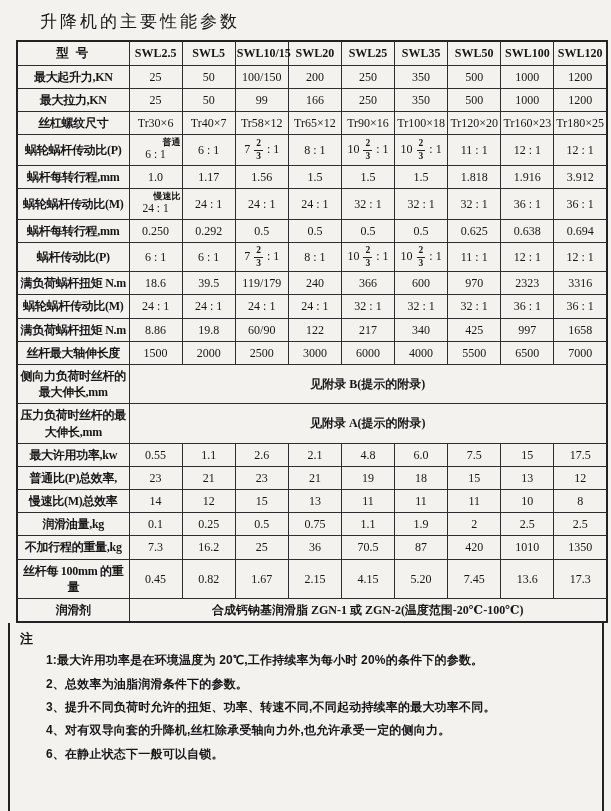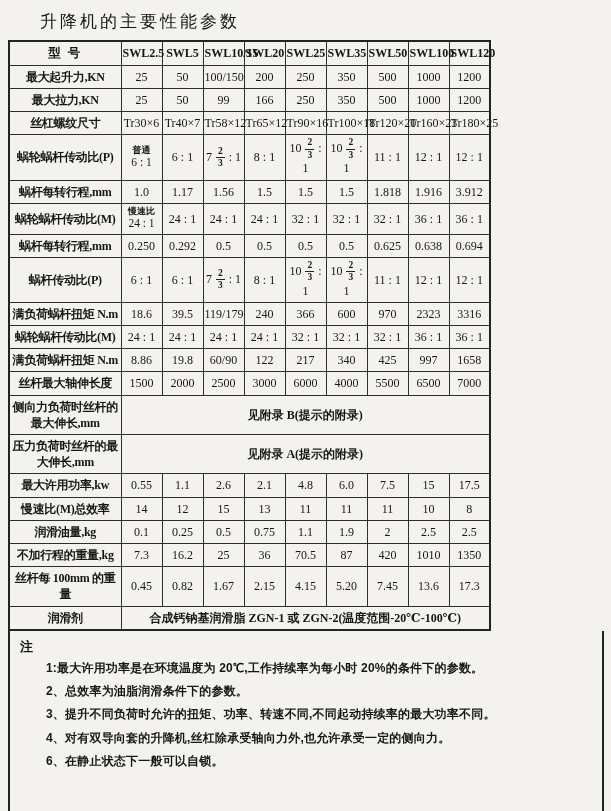--- a/index.html
+++ b/index.html
@@ -11,22 +11,22 @@
     position:relative;
   }
   .page-title{
     font-weight:normal;font-size:17px;
     margin:10px 0 7px 40px;
     letter-spacing:3px;
   }
   table.spec{
     border-collapse:collapse;
     table-layout:fixed;
-    margin-left:8px;
-    width:483px;
+    margin-left:16px;
+    width:592px;
     border:2px solid #232323;
   }
   table.spec col.c-label{width:112px;}
   table.spec td{
     border:1px solid #2e2e2e;
     text-align:center;
     vertical-align:middle;
     padding:3px 1px;
     font-family:"Liberation Serif","DejaVu Serif",serif;
     font-size:12px;
@@ -50,21 +50,21 @@
   }
   .frac{
     display:inline-flex;flex-direction:column;
     vertical-align:middle;
     line-height:1;font-size:9.5px;
     font-weight:bold;
     margin:0 1px;
   }
   .frac .fn{border-bottom:1px solid #222;padding:0 2px 1px;}
   .frac .fd{padding-top:1px;}
-  .stack-top{display:block;font-size:9px;line-height:1.1;font-weight:bold;font-family:"Liberation Sans",sans-serif;}
+  .stack-top{display:block;font-size:9px;line-height:1.1;font-weight:bold;font-family:"Liberation Sans",sans-serif;text-align:right;}
   .stack-bottom{display:block;font-size:11.5px;line-height:1.2;}
   .notes-box{
     box-sizing:border-box;
     margin-left:8px;
     width:596px;
     height:190px;
     border:2px solid #232323;
     border-top:none;
     padding:7px 12px 6px 10px;
     overflow:hidden;
@@ -289,20 +289,32 @@
         <td class="row-label">最大许用功率,kw</td>
         <td>0.55</td>
         <td>1.1</td>
         <td>2.6</td>
         <td>2.1</td>
         <td>4.8</td>
         <td>6.0</td>
         <td>7.5</td>
         <td>15</td>
         <td>17.5</td>
+      </tr>
+      <tr>
+        <td class="row-label">普通比(P)总效率,</td>
+        <td>23</td>
+        <td>21</td>
+        <td>23</td>
+        <td>21</td>
+        <td>19</td>
+        <td>18</td>
+        <td>15</td>
+        <td>13</td>
+        <td>12</td>
       </tr>
       <tr>
         <td class="row-label">慢速比(M)总效率</td>
         <td>14</td>
         <td>12</td>
         <td>15</td>
         <td>13</td>
         <td>11</td>
         <td>11</td>
         <td>11</td>

